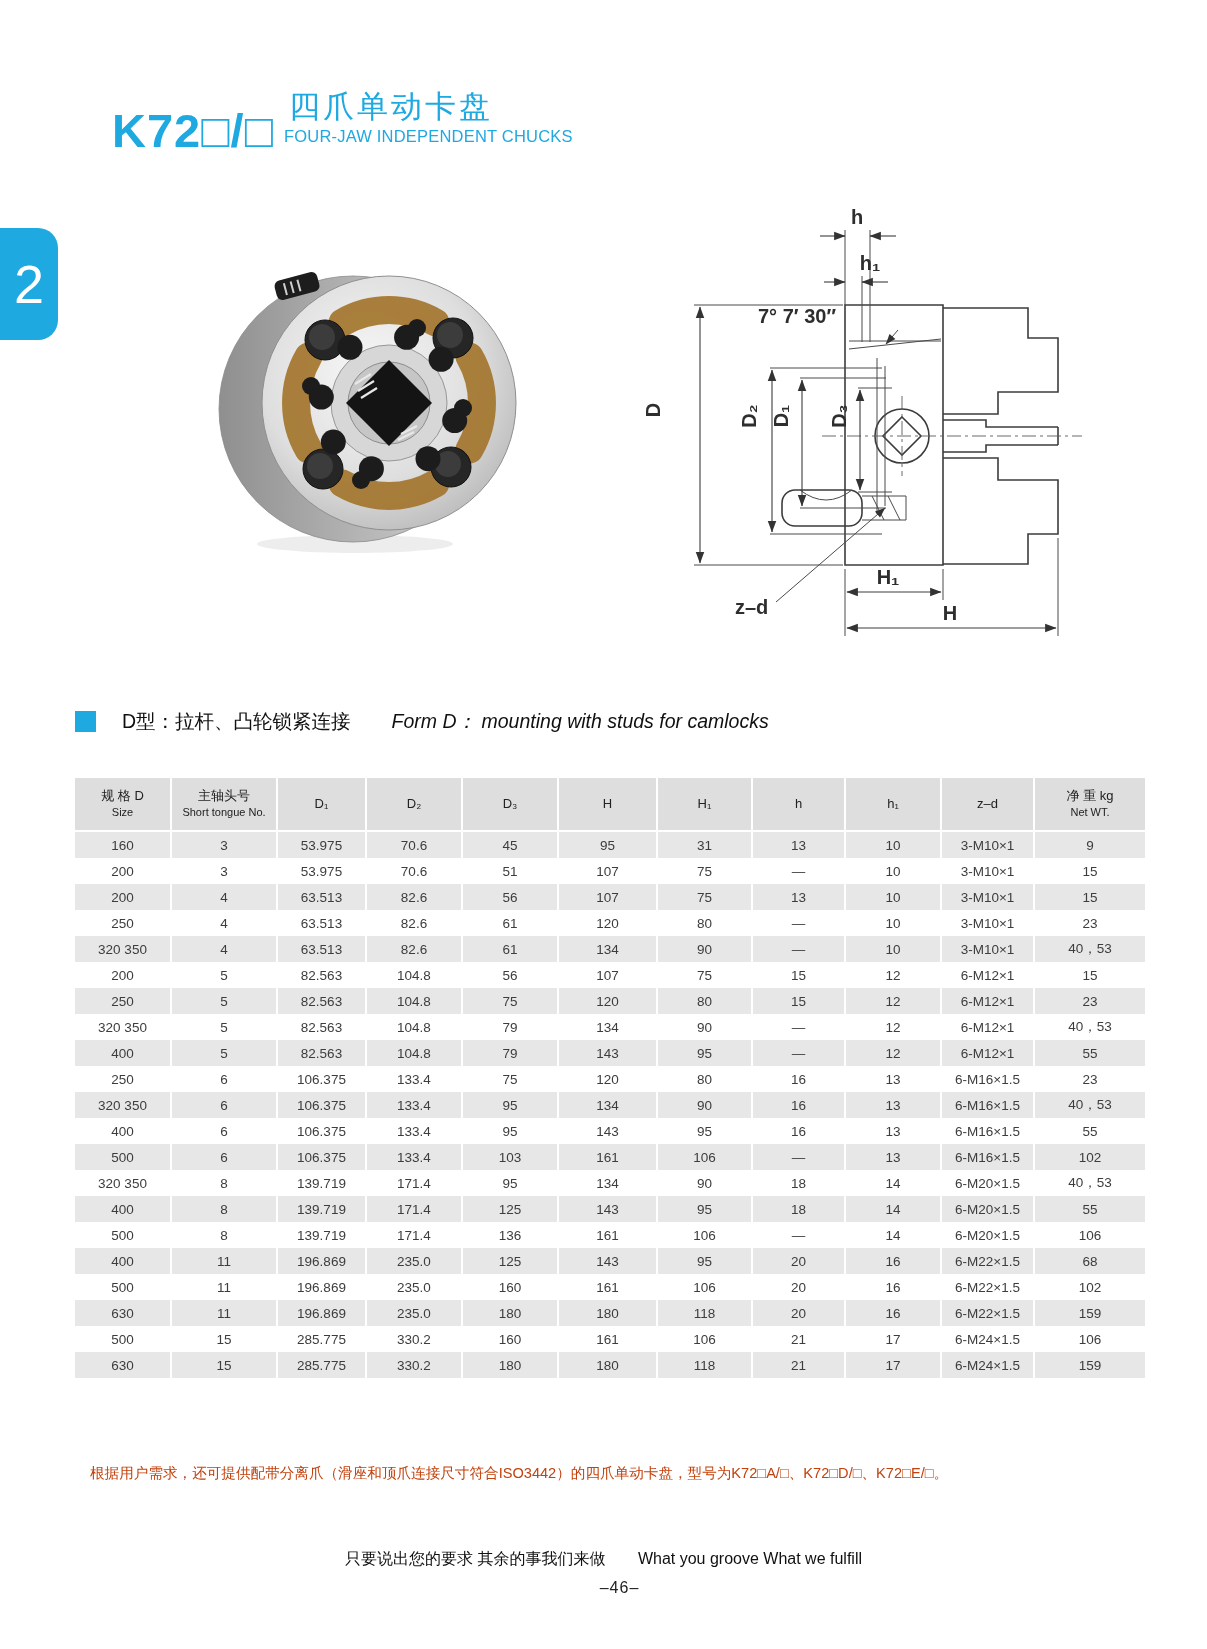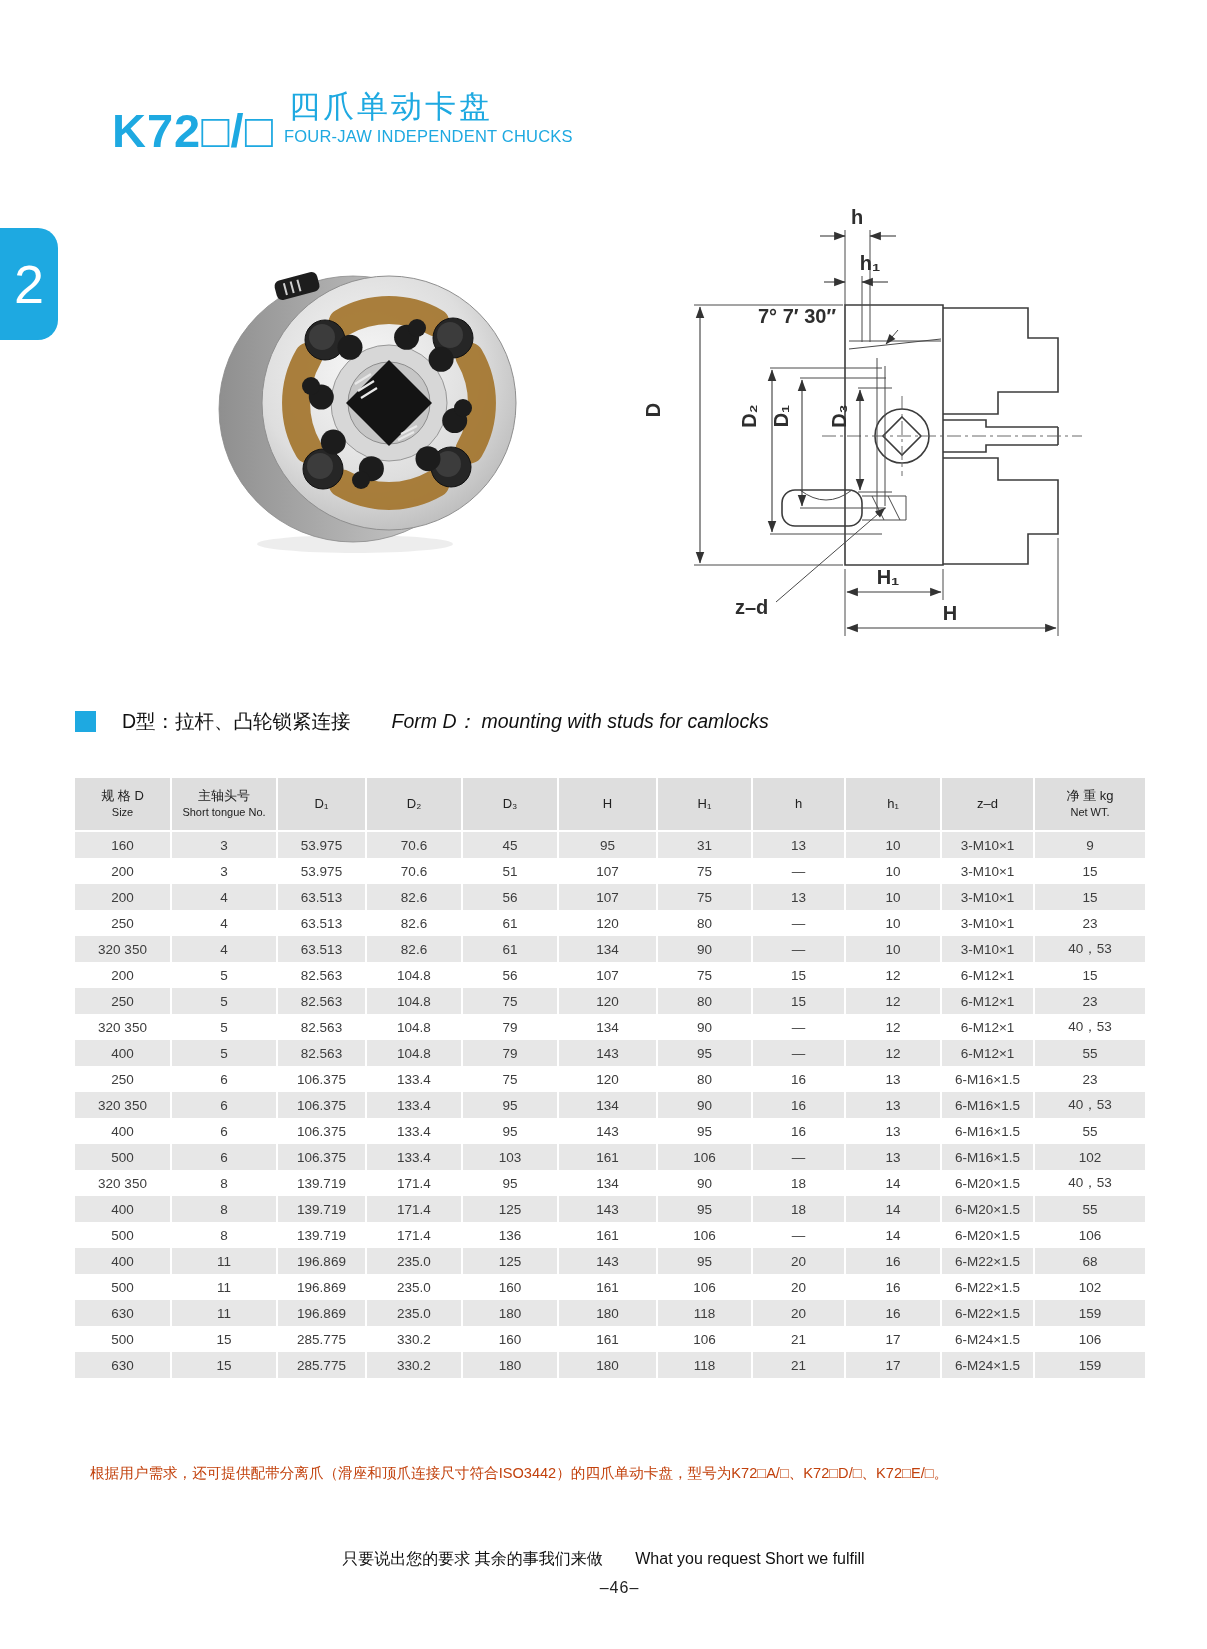--- a/index.html
+++ b/index.html
@@ -524,17 +524,17 @@
         </tr>
       </tbody>
   </table>
 
   <div class="notes">
     <div>根据用户需求，还可提供配带分离爪（滑座和顶爪连接尺寸符合ISO3442）的四爪单动卡盘，型号为K72□A/□、K72□D/□、K72□E/□。</div>
   </div>
 
   <div class="slogan">
     <span>只要说出您的要求  其余的事我们来做</span>
-    <span>What you request  Short we fulfill</span>
+    <span>What you groove  What we fulfill</span>
   </div>
   <div class="pageno">–46–</div>
 
 </div>
 
 </body></html>

